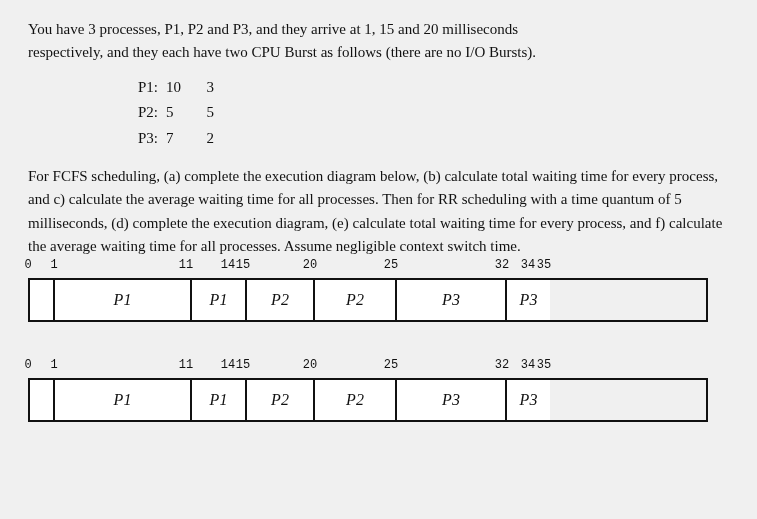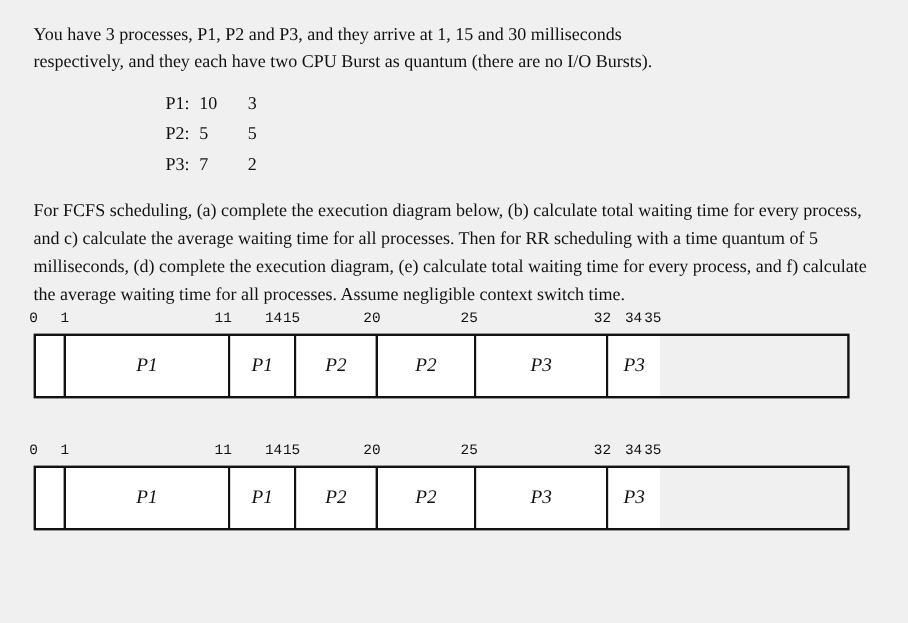--- a/index.html
+++ b/index.html
@@ -40,21 +40,21 @@
       margin-left: 0px;
       font-size: 13px;
       font-family: "Courier New", Courier, monospace;
     }
     .timeline-labels span {
       position: absolute;
       transform: translateX(-50%);
     }
     .gantt-chart {
       display: flex;
-      height: 54px;
+      height: 44px;
       border: 2px solid #111;
       width: 680px;
     }
     .gantt-cell {
       border-right: 2px solid #111;
       display: flex;
       align-items: center;
       justify-content: center;
       font-size: 16px;
       font-style: italic;
@@ -65,22 +65,22 @@
       border-left: none;
     }
     .gantt-cell:last-child {
       border-right: none;
     }
   </style>
 </head>
 <body>
 
 <div class="intro-text">
-  <span>You have 3 processes, P1, P2 and P3, and they arrive at 1, 15 and 30 milliseconds</span><br>
-  <span>respectively, and they each have two CPU Burst as quantum (there are no I/O Bursts).</span>
+  <span>You have 3 processes, P1, P2 and P3, and they arrive at 1, 15 and 20 milliseconds</span><br>
+  <span>respectively, and they each have two CPU Burst as follows (there are no I/O Bursts).</span>
 </div>
 
 <div class="process-table">
   <div class="process-row">
     <span class="proc-name">P1:</span>
     <span class="proc-b1">10</span>
     <span class="proc-b2">3</span>
   </div>
   <div class="process-row">
     <span class="proc-name">P2:</span>

